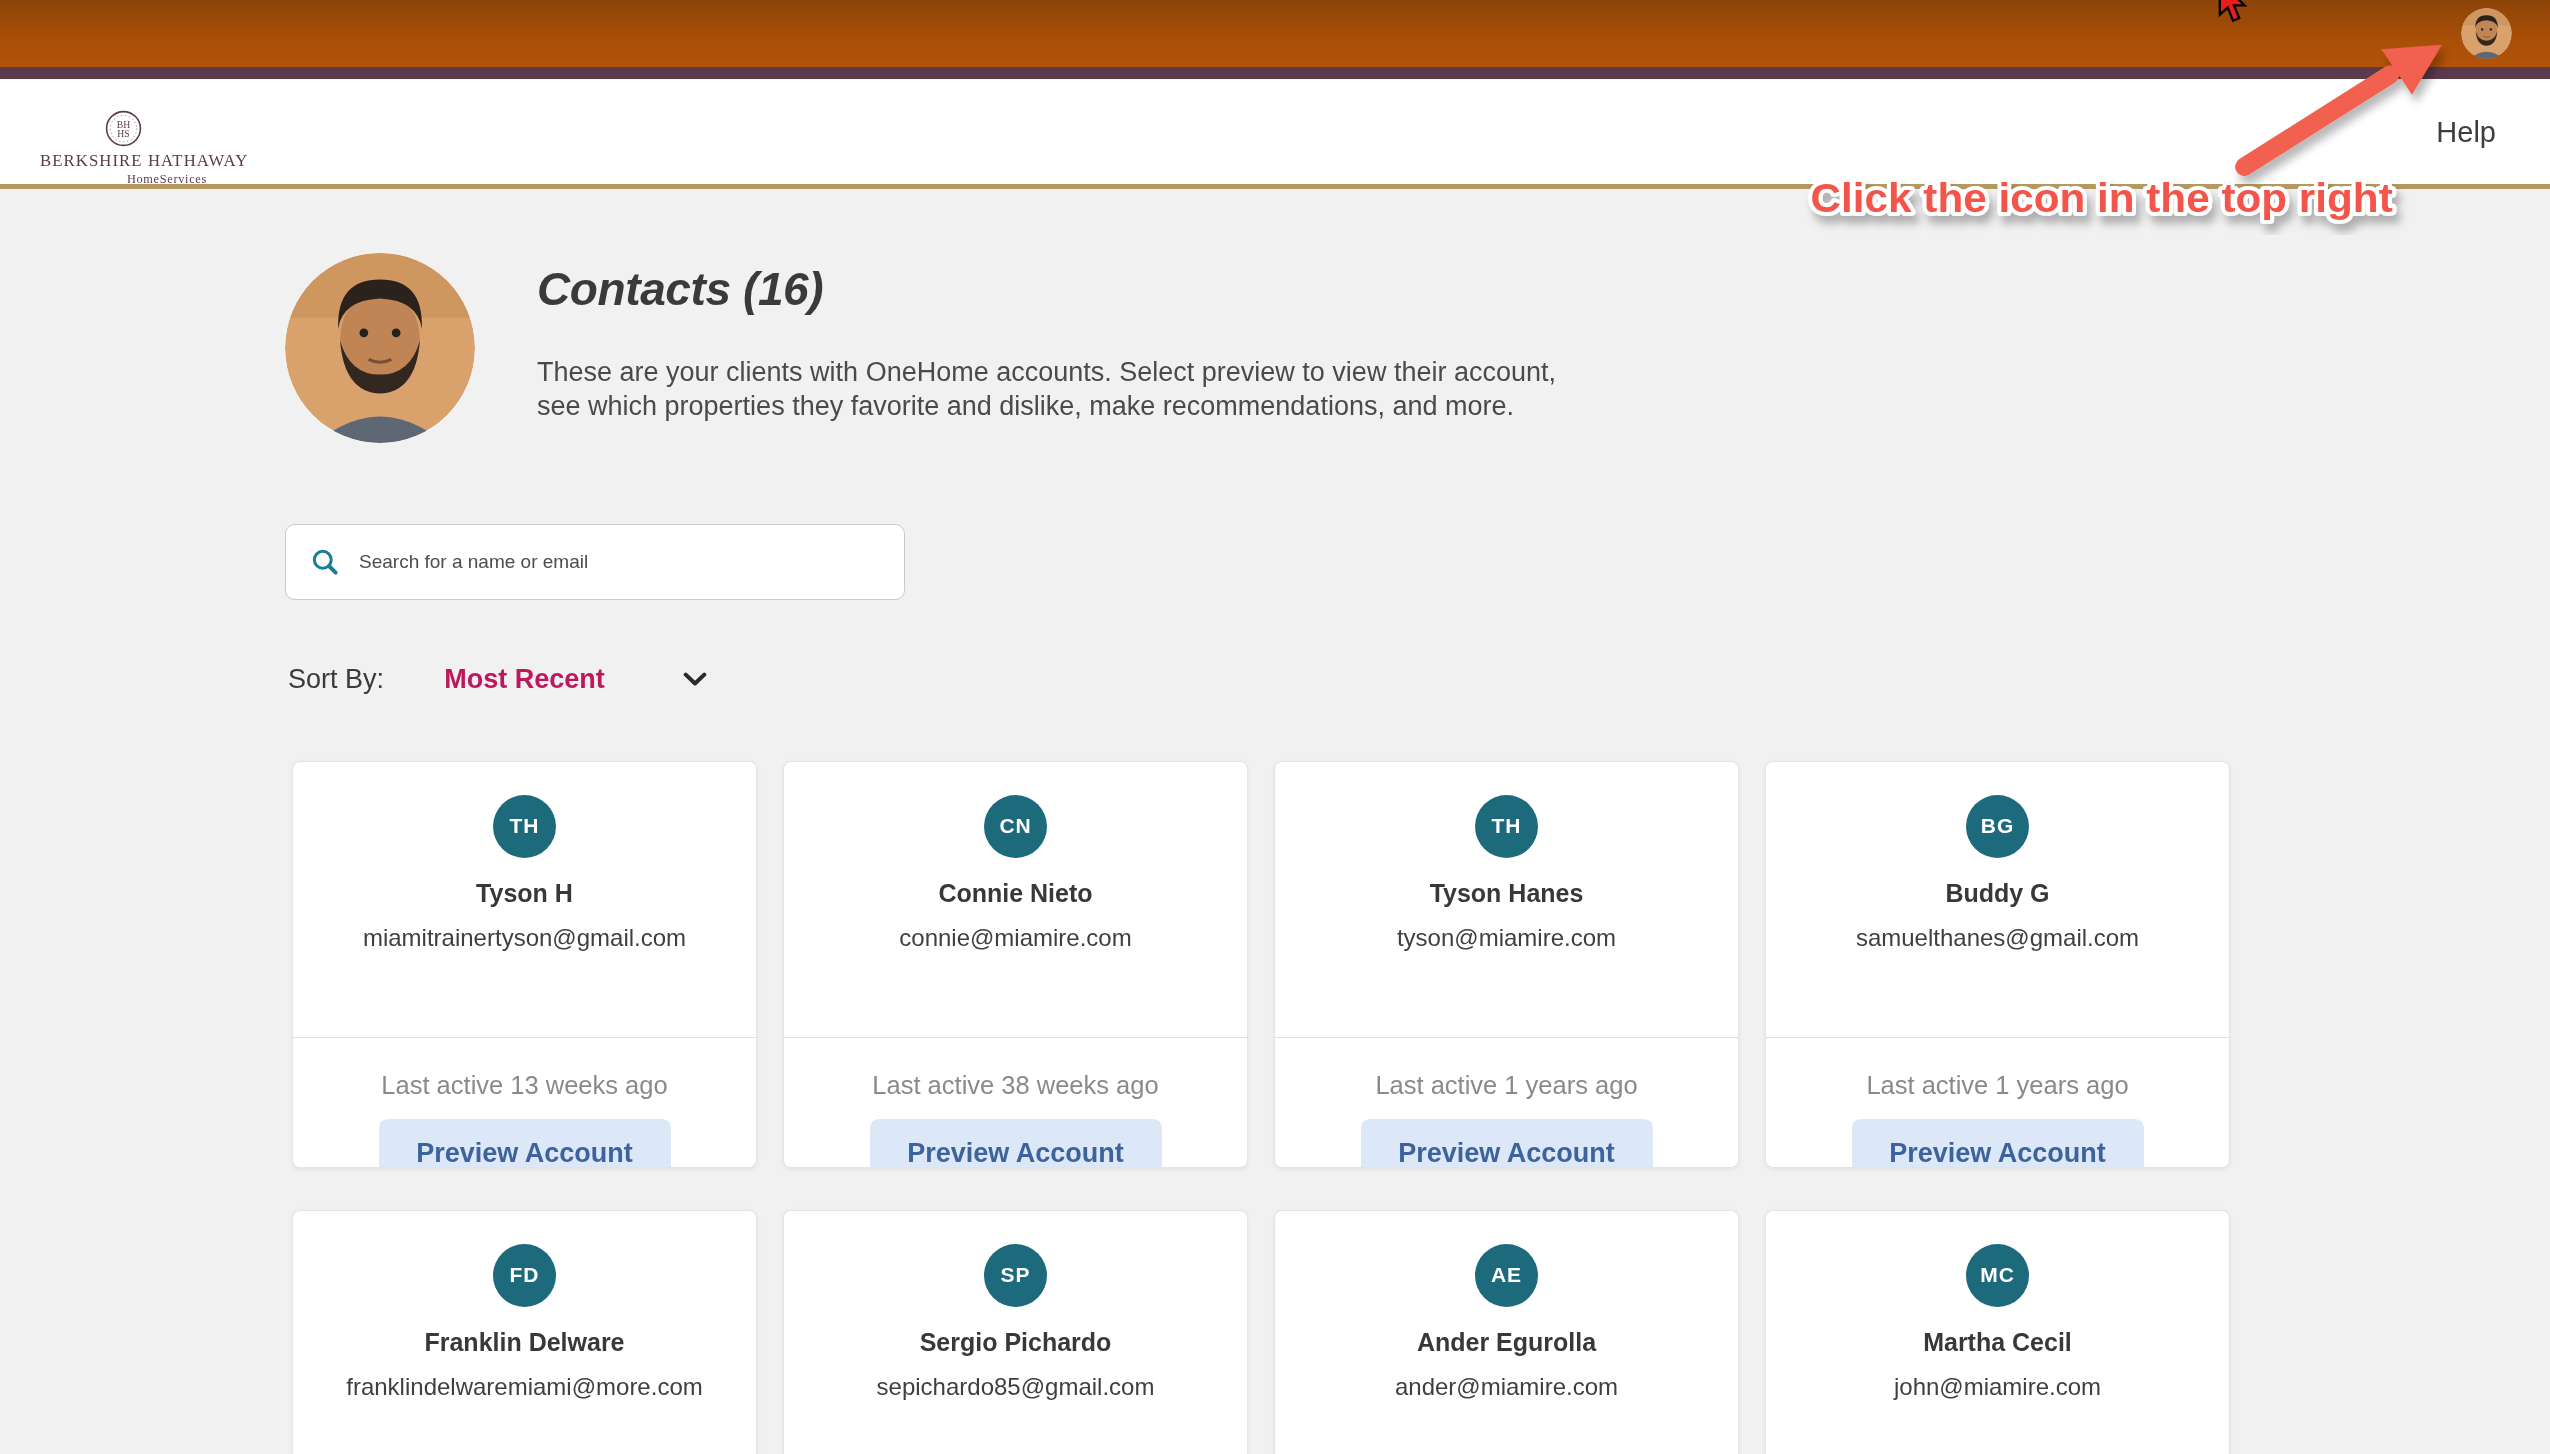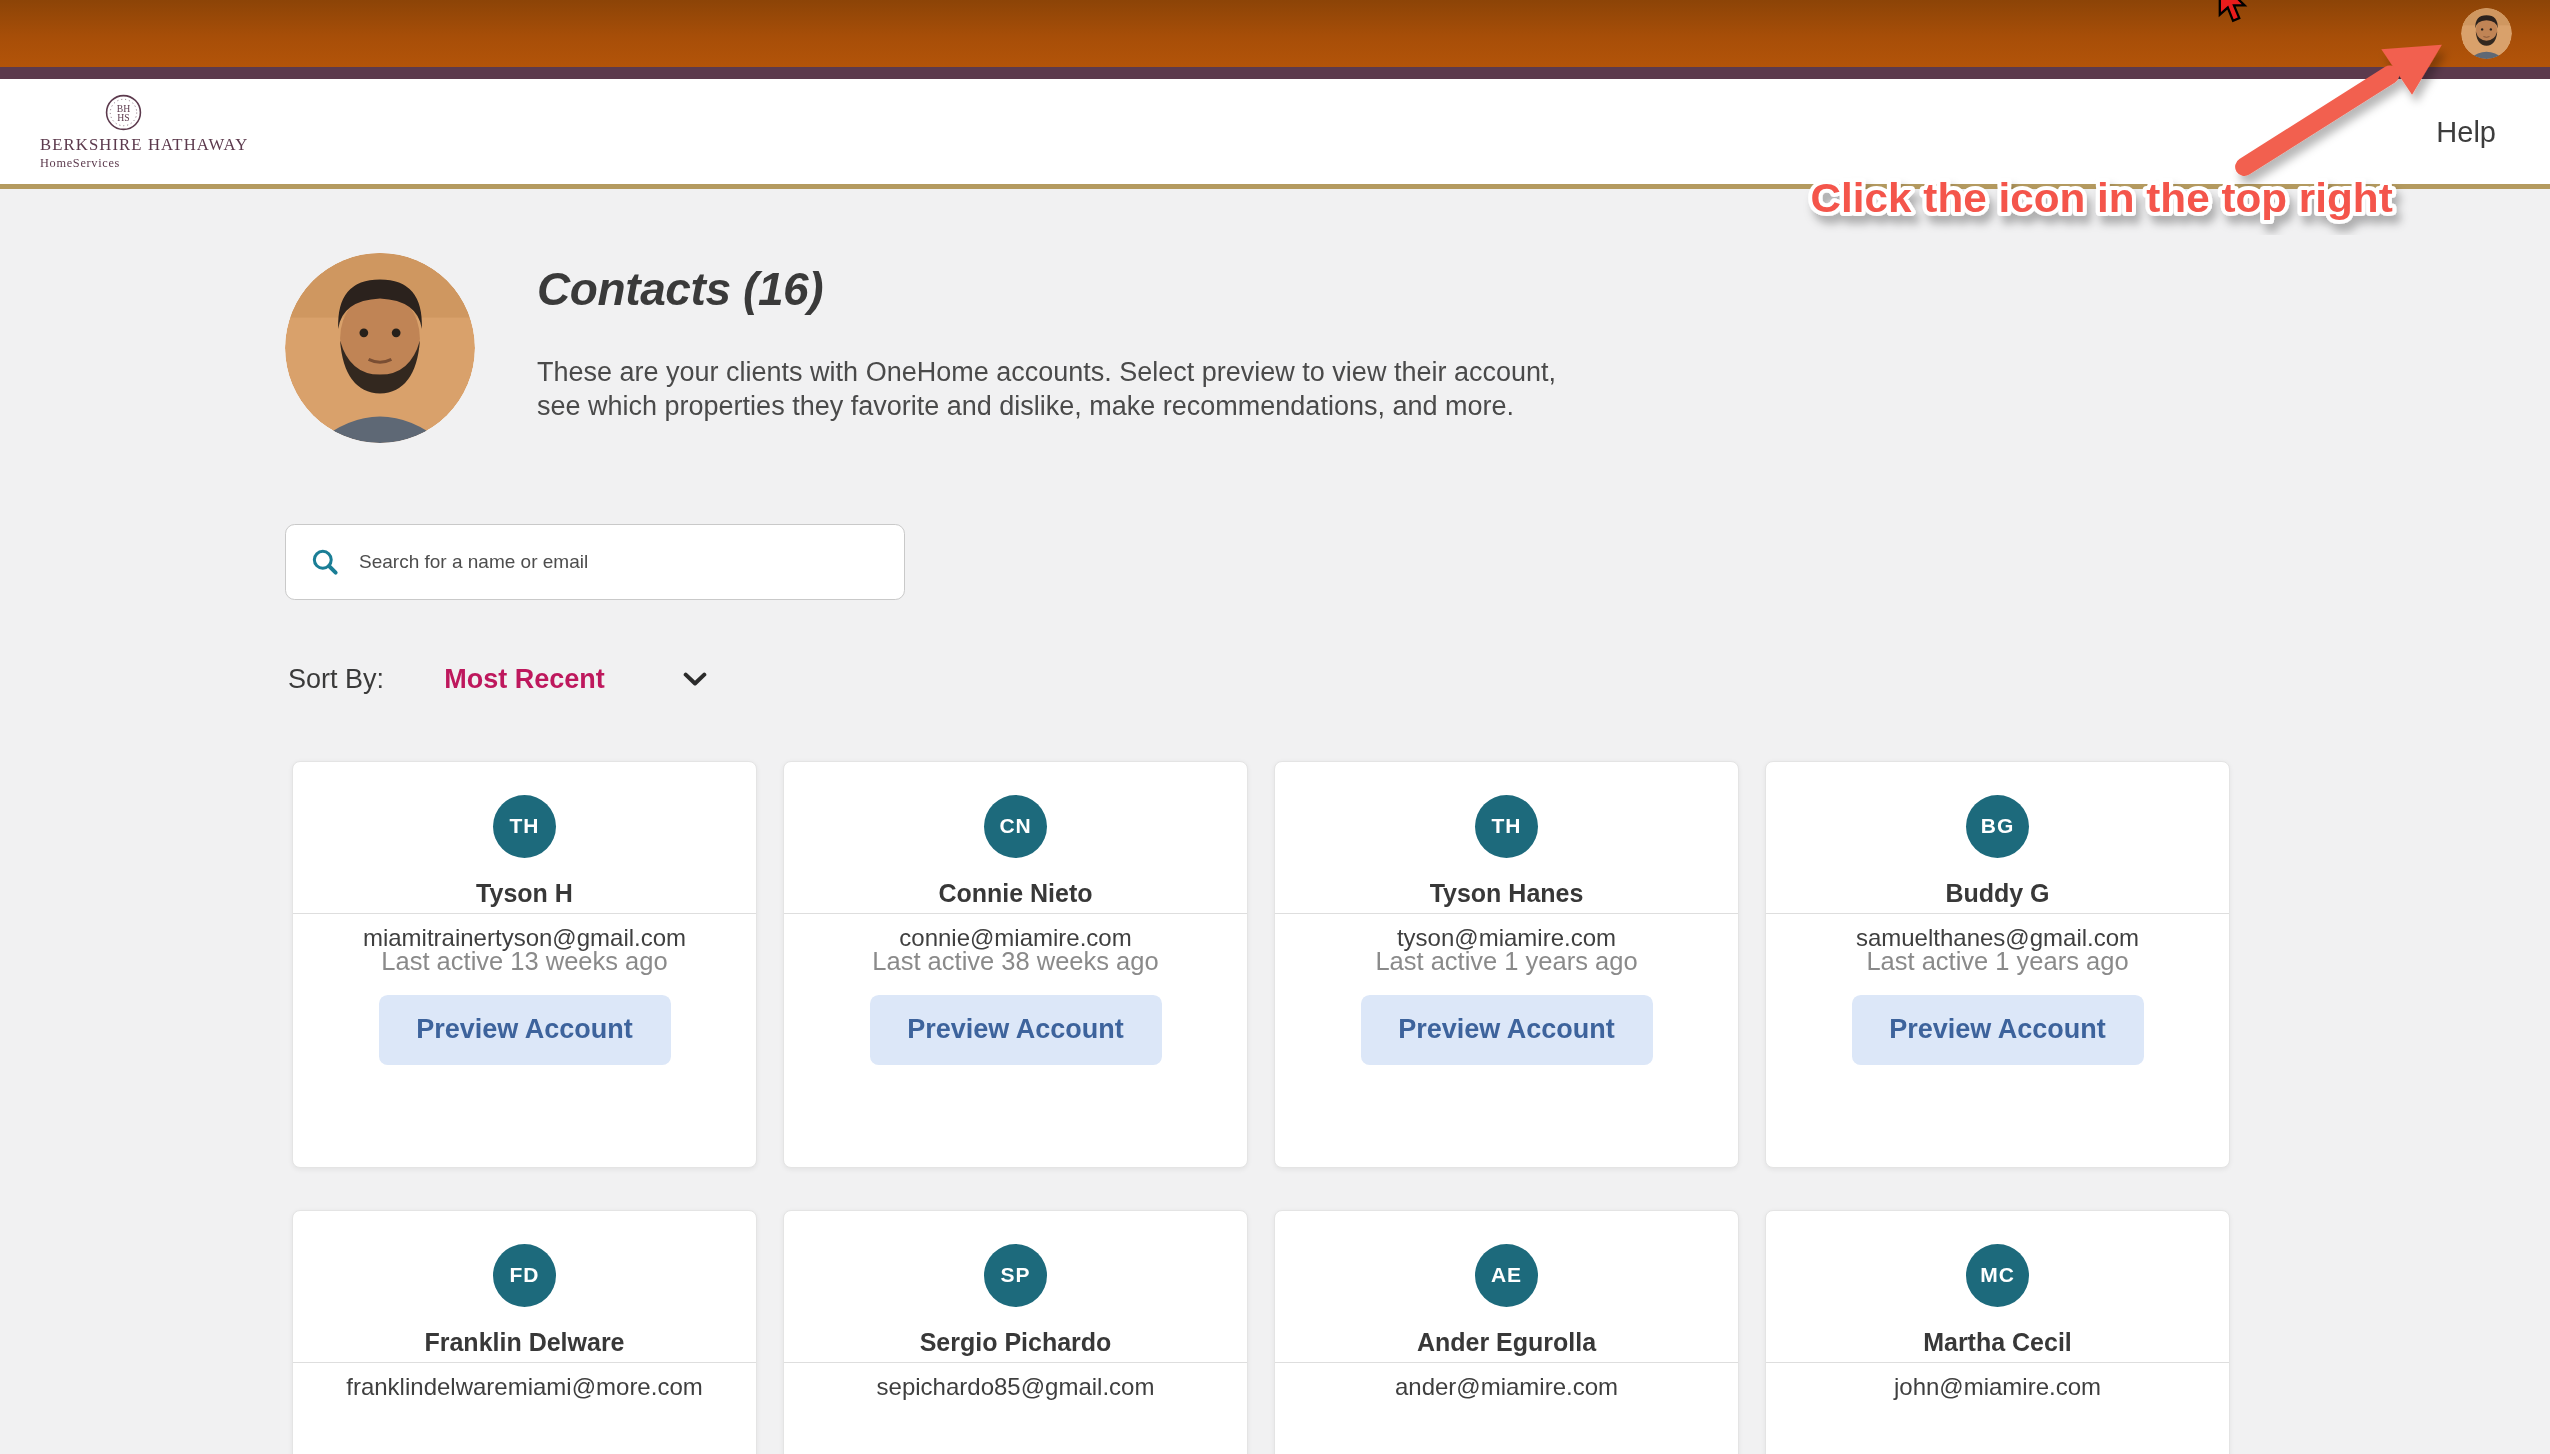--- a/index.html
+++ b/index.html
@@ -19,21 +19,21 @@
     position:absolute;left:2461px;top:8px;width:51px;height:51px;border-radius:50%;
     overflow:hidden;cursor:pointer;
   }
   
   .accent-strip{position:absolute;left:0;top:67px;width:2550px;height:12.3px;background:#5c3a4d;}
   
   .header{
     position:absolute;left:0;top:79px;width:2550px;height:105px;background:#ffffff;
     border-bottom:5.3px solid #b49a5f;
   }
-  .logo{position:absolute;left:40px;top:15px;width:167px;text-align:left;cursor:pointer;}
+  .logo{position:absolute;left:40px;top:31px;width:167px;text-align:right;cursor:pointer;}
   .logo-emblem{display:block;margin:0 auto 3.5px auto;}
   .logo-line1{font-family:"Liberation Serif",serif;font-size:16.7px;letter-spacing:1.1px;color:#5c3a4d;white-space:nowrap;}
   .logo-line2{font-family:"Liberation Serif",serif;font-size:12.3px;letter-spacing:0.7px;color:#5c3a4d;margin-top:1.8px;}
   .help-link{
     position:absolute;right:54px;top:50%;transform:translateY(-50%);
     font-size:29px;color:#3d3d3d;text-decoration:none;cursor:pointer;
   }
   
   .hero-avatar{position:absolute;left:285px;top:253px;width:190px;height:190px;border-radius:50%;overflow:hidden;}
   .hero-text{position:absolute;left:537px;top:260px;width:1019px;}
@@ -59,21 +59,21 @@
   .grid{
     position:absolute;left:292px;top:761px;width:1938px;
     display:grid;grid-template-columns:repeat(4,465px);column-gap:26px;row-gap:42px;
     grid-auto-rows:407px;
   }
   .card{
     background:#fff;border:0.9px solid #e4e4e4;border-radius:8px;
     box-shadow:0 1.8px 5.3px rgba(0,0,0,.06);
     display:flex;flex-direction:column;box-sizing:border-box;overflow:hidden;
   }
-  .card-top{height:152px;flex:none;border-bottom:1.8px solid #dedede;display:flex;flex-direction:column;align-items:center;box-sizing:border-box;}
+  .card-top{height:276px;flex:none;border-bottom:1.8px solid #dedede;display:flex;flex-direction:column;align-items:center;box-sizing:border-box;}
   .initials{
     margin-top:32.5px;width:63px;height:63px;border-radius:50%;background:#1d6a7c;color:#fff;
     font-size:21px;font-weight:700;letter-spacing:0.9px;
     display:flex;align-items:center;justify-content:center;flex:none;
   }
   .cname{margin-top:21px;font-size:25px;font-weight:700;color:#383838;}
   .cemail{margin-top:16.7px;font-size:24px;color:#3f3f3f;}
   .card-bottom{flex:1;display:flex;flex-direction:column;align-items:center;}
   .lastactive{margin-top:32.5px;font-size:25.5px;color:#8a8a8a;}
   .preview{

